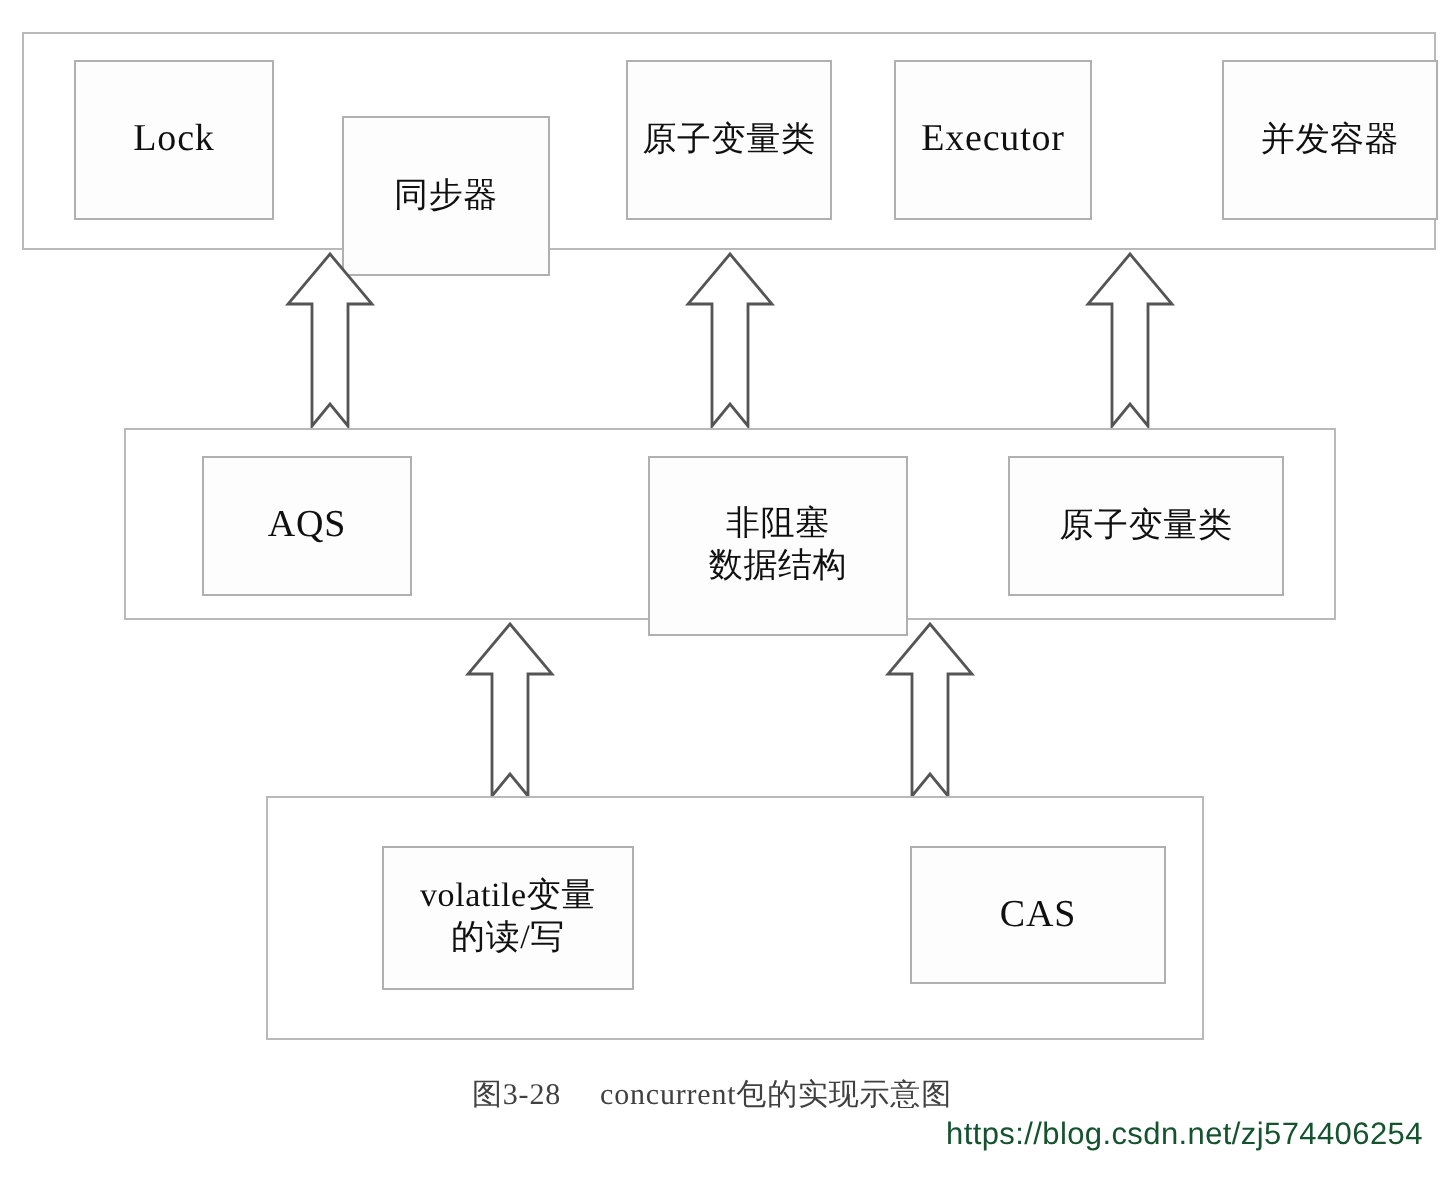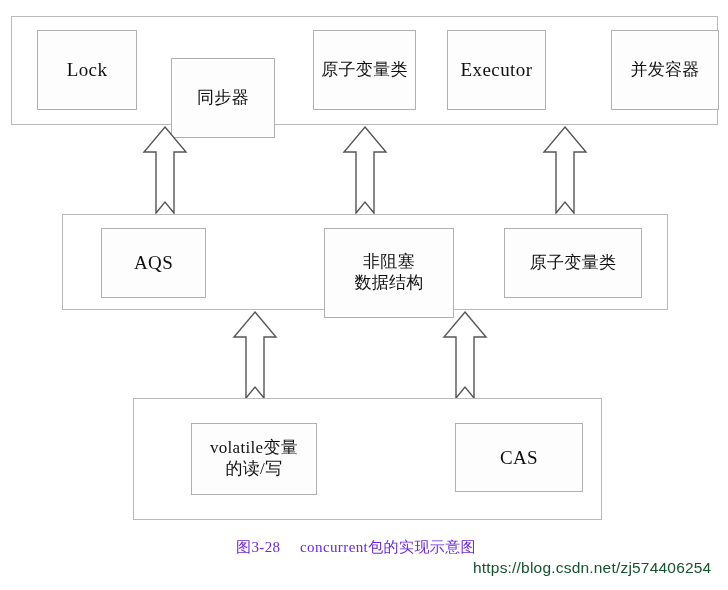--- a/index.html
+++ b/index.html
@@ -54,21 +54,21 @@
   }
   .arrow svg {
     display: block;
     overflow: visible;
   }
 
   
   .caption {
     position: absolute;
     font-size: 15px;
-    color: #6d28d9;
+    color: #404040;
     letter-spacing: 0.4px;
     white-space: pre;
   }
 
   
   .watermark {
     position: absolute;
     font-family: "Liberation Sans", "DejaVu Sans", sans-serif;
     font-size: 15.5px;
     color: #14532d;

